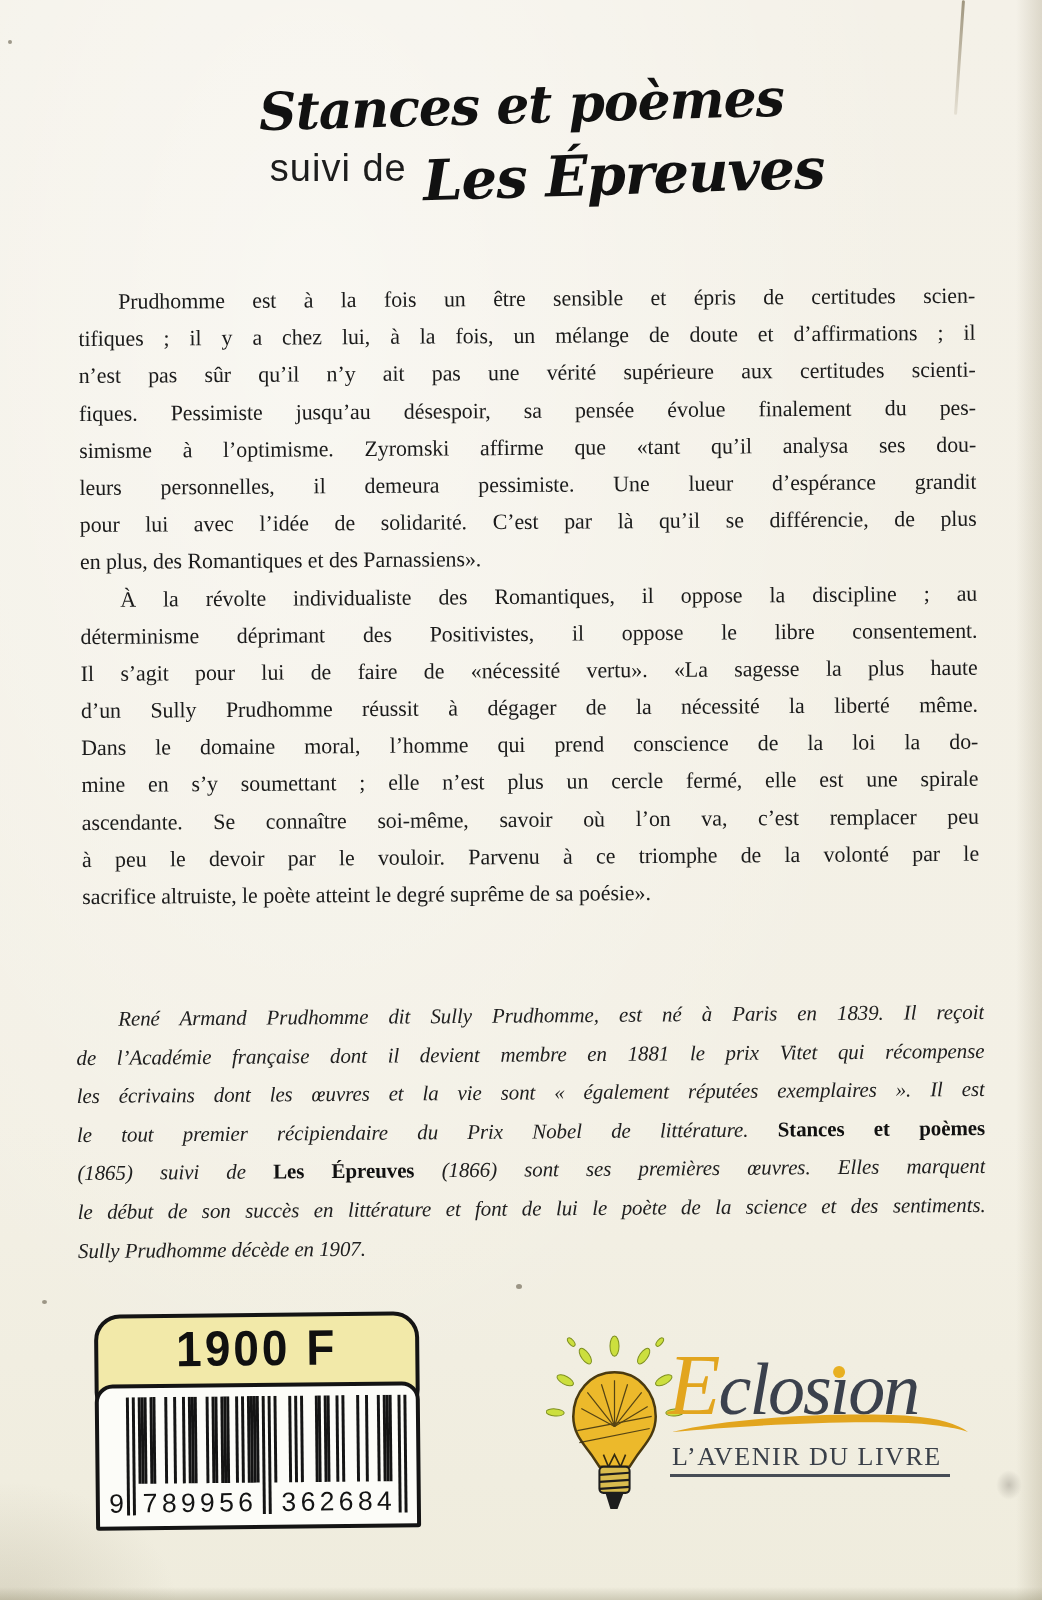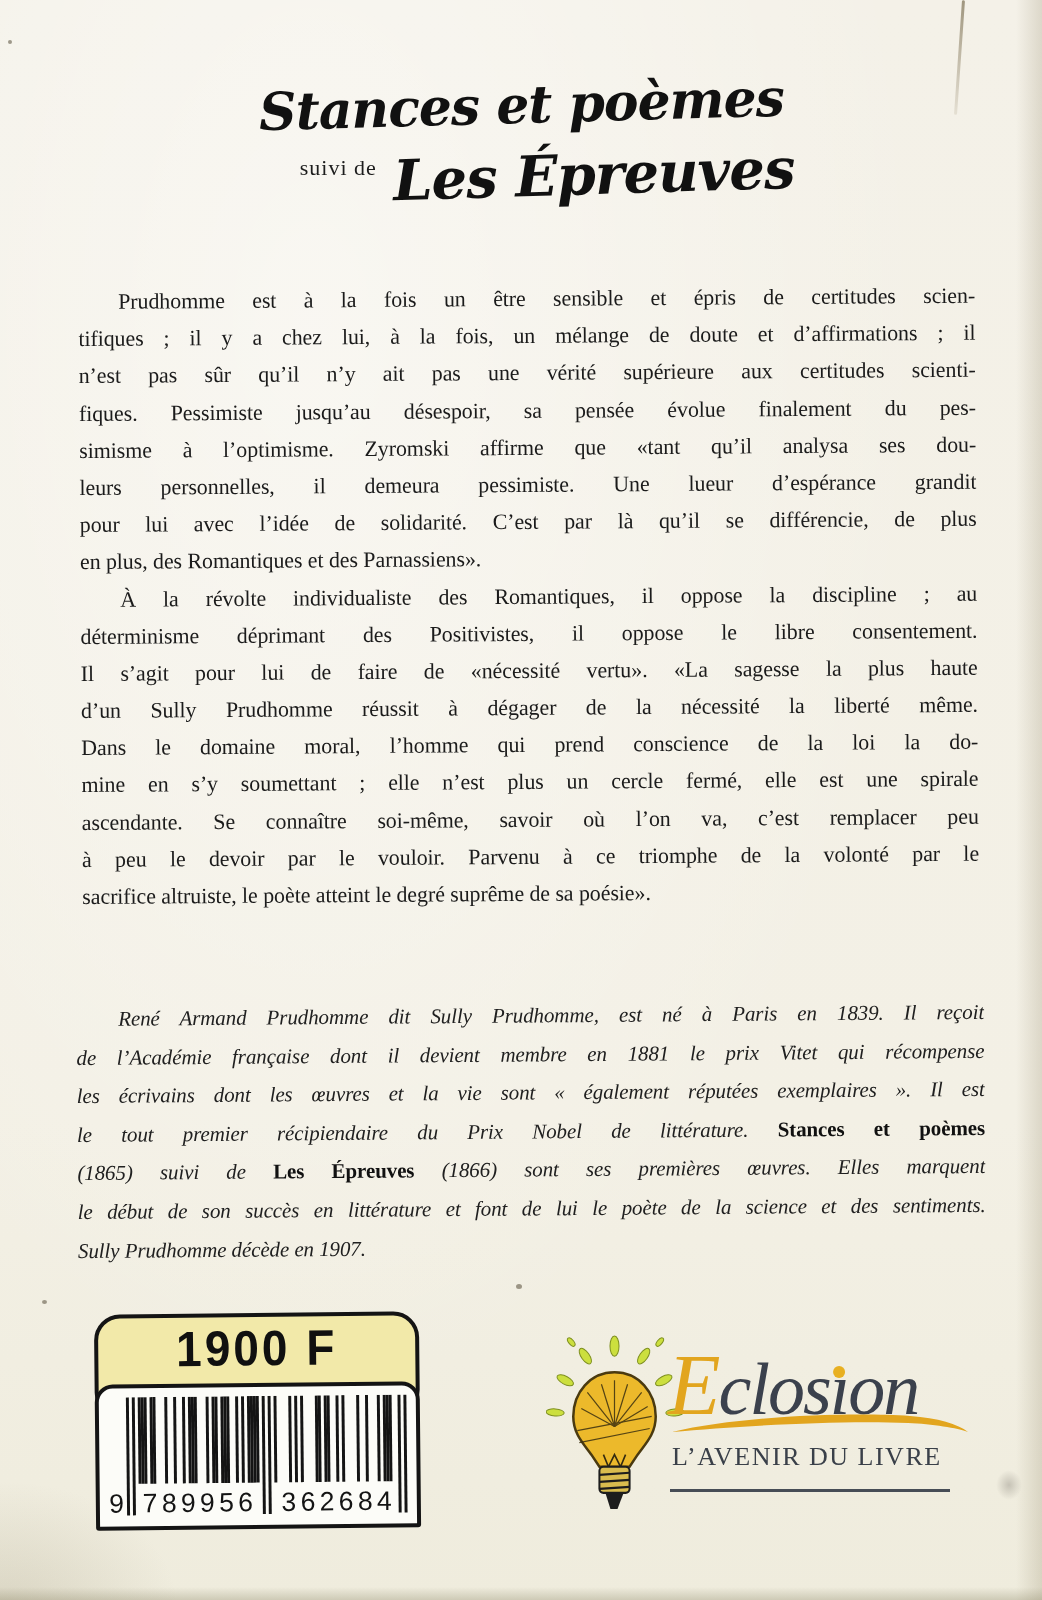--- a/index.html
+++ b/index.html
@@ -28,21 +28,21 @@
     background:radial-gradient(rgba(120,115,105,0.35),rgba(0,0,0,0) 70%);}
   
   .title-block{position:absolute;top:74px;left:0;width:100%;text-align:center;}
   .title-main{
     font-family:"DejaVu Serif",serif;font-style:italic;font-weight:bold;
     font-size:52px;letter-spacing:-1px;color:#111;
     transform:rotate(-1.6deg);display:inline-block;
   }
   .title-row2{margin-top:6px;display:flex;justify-content:center;align-items:center;
     gap:16px;transform:translateX(26px);}
-  .title-connector{font-family:Liberation Serif, serif;font-size:22px;
+  .title-connector{font-family:Liberation Sans, sans-serif;font-size:38px;
     color:#1d1d1d;letter-spacing:1px;position:relative;top:-6px;}
   .title-sequel{
     font-family:"DejaVu Serif",serif;font-style:italic;font-weight:bold;
     font-size:56px;letter-spacing:-1px;color:#111;
     transform:rotate(-1.8deg);display:inline-block;
   }
   
   .body-text{position:absolute;top:283px;left:78px;width:897px;
     font-size:22px;line-height:37.2px;letter-spacing:-0.1px;
     transform:rotate(-0.4deg);transform-origin:left top;}
@@ -77,21 +77,21 @@
   .pub-text{position:absolute;left:122px;top:26px;width:310px;}
   .pub-name{font-family:"Liberation Serif",serif;font-size:74px;line-height:74px;
     color:#3b414d;letter-spacing:-2px;white-space:nowrap;font-style:italic;}
   .pub-initial{color:#e2a51e;font-size:86px;}
   .dotless{position:relative;}
   .dotless::after{content:'';position:absolute;left:50%;top:0.24em;
     width:0.16em;height:0.16em;border-radius:50%;background:#e8b021;
     transform:translateX(-50%);}
   .swoosh{display:block;margin:-14px 0 2px 2px;}
   .tagline{display:inline-block;font-family:"Liberation Serif",serif;font-size:26px;
-    color:#3a4049;letter-spacing:1.5px;padding:2px 8px 17px 2px;
+    color:#3a4049;letter-spacing:1.5px;padding:2px 8px 2px 2px;
     border-bottom:3px solid #474d56;margin-left:2px;white-space:nowrap;}
 </style>
 </head>
 <body>
 
 <div class="page">
 
   <div class="edge-right"></div>
   <div class="edge-bottom"></div>
   <div class="corner-shadow"></div>

